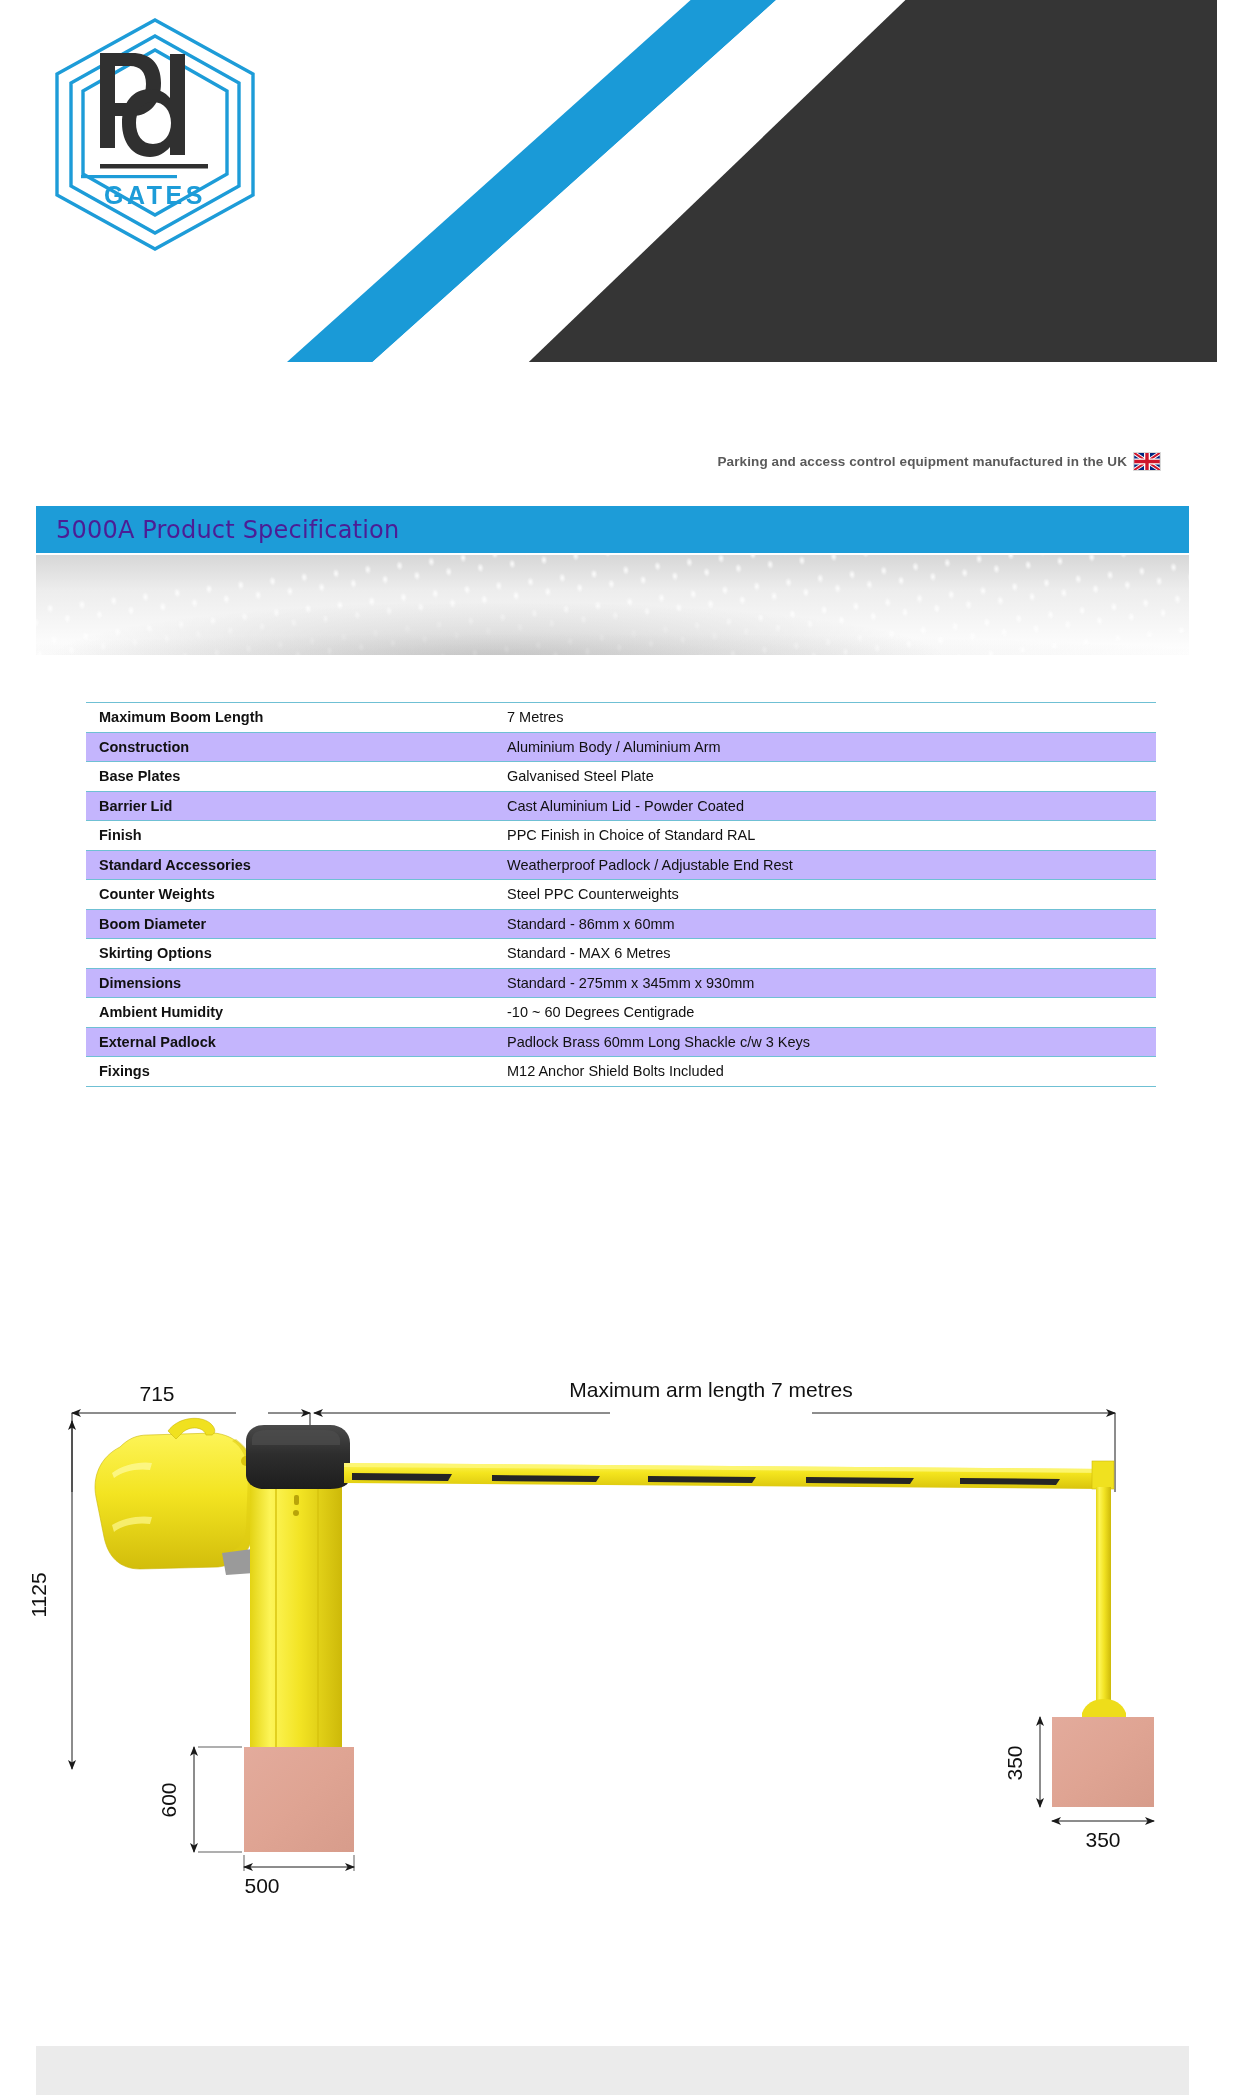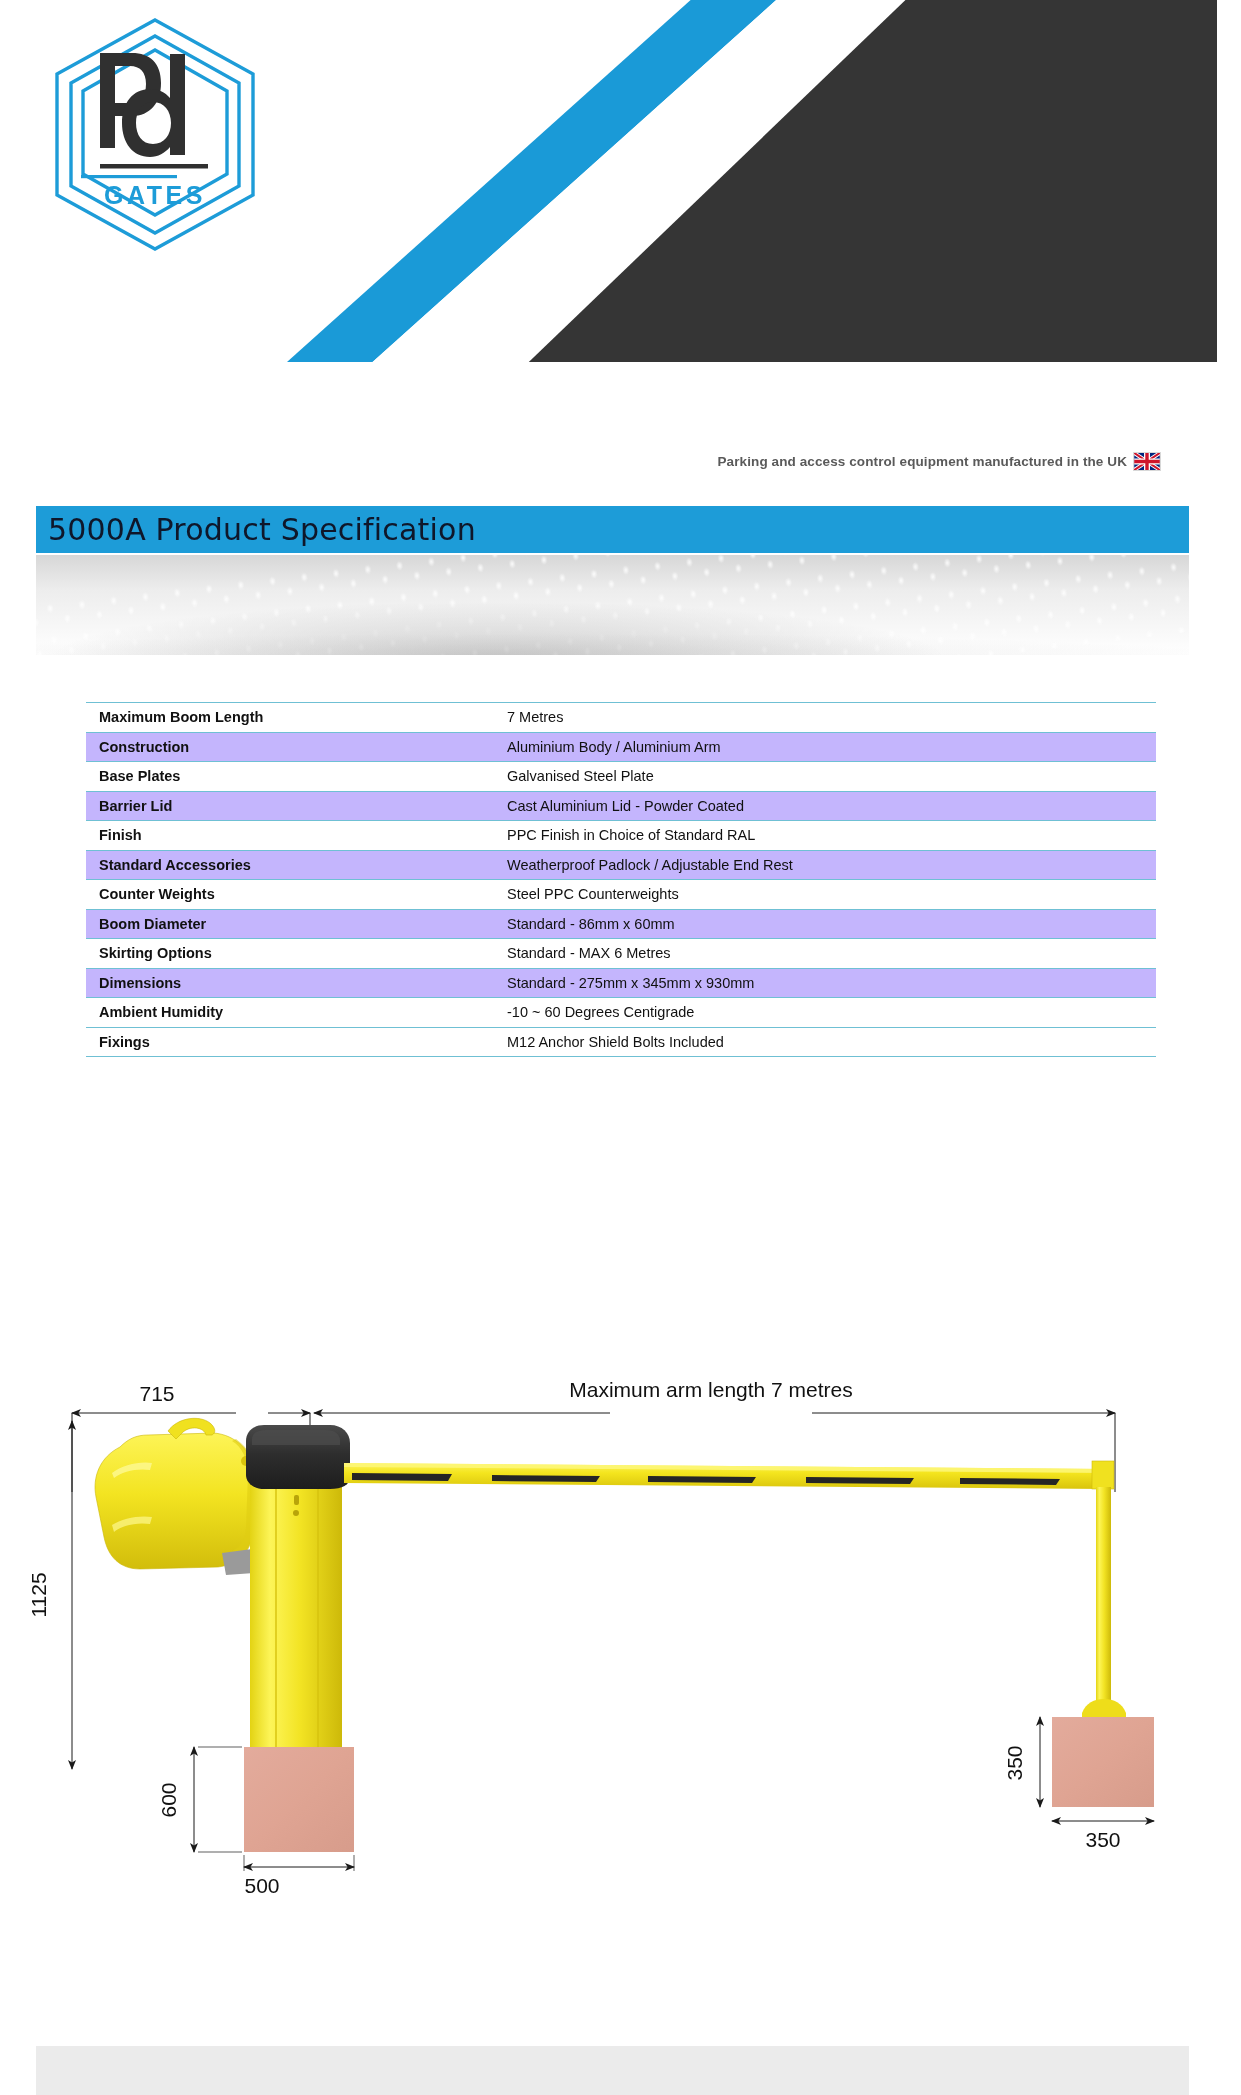--- a/index.html
+++ b/index.html
@@ -84,25 +84,25 @@
   
   .title-banner {
     position: absolute;
     left: 36px; top: 506px;
     width: 1153px; height: 47px;
     background: #1d9cd8;
     display: flex;
     align-items: center;
   }
   .title-banner-text {
-    color: #0f172a;
-    font-size: 30px;
+    color: #4c1d95;
+    font-size: 24px;
     font-weight: 400;
     letter-spacing: 0.2px;
-    padding-left: 12px;
+    padding-left: 20px;
     font-family: "DejaVu Sans", sans-serif;
   }
 
   
   .texture-band {
     position: absolute;
     left: 36px; top: 555px;
     width: 1153px; height: 100px;
     overflow: hidden;
     background:
@@ -276,20 +276,24 @@
       <td class="k">Skirting Options</td>
       <td class="v">Standard - MAX 6 Metres</td>
     </tr>
     <tr class="alt">
       <td class="k">Dimensions</td>
       <td class="v">Standard - 275mm x 345mm x 930mm</td>
     </tr>
     <tr>
       <td class="k">Ambient Humidity</td>
       <td class="v">-10 ~ 60 Degrees Centigrade</td>
+    </tr>
+    <tr class="alt">
+      <td class="k">External Padlock</td>
+      <td class="v">Padlock Brass 60mm Long Shackle c/w 3 Keys</td>
     </tr>
     <tr>
       <td class="k">Fixings</td>
       <td class="v">M12 Anchor Shield Bolts Included</td>
     </tr>
   </tbody>
 </table>
 
 <div class="drawing">
   <svg viewBox="0 0 1241 620" width="1241" height="620">

